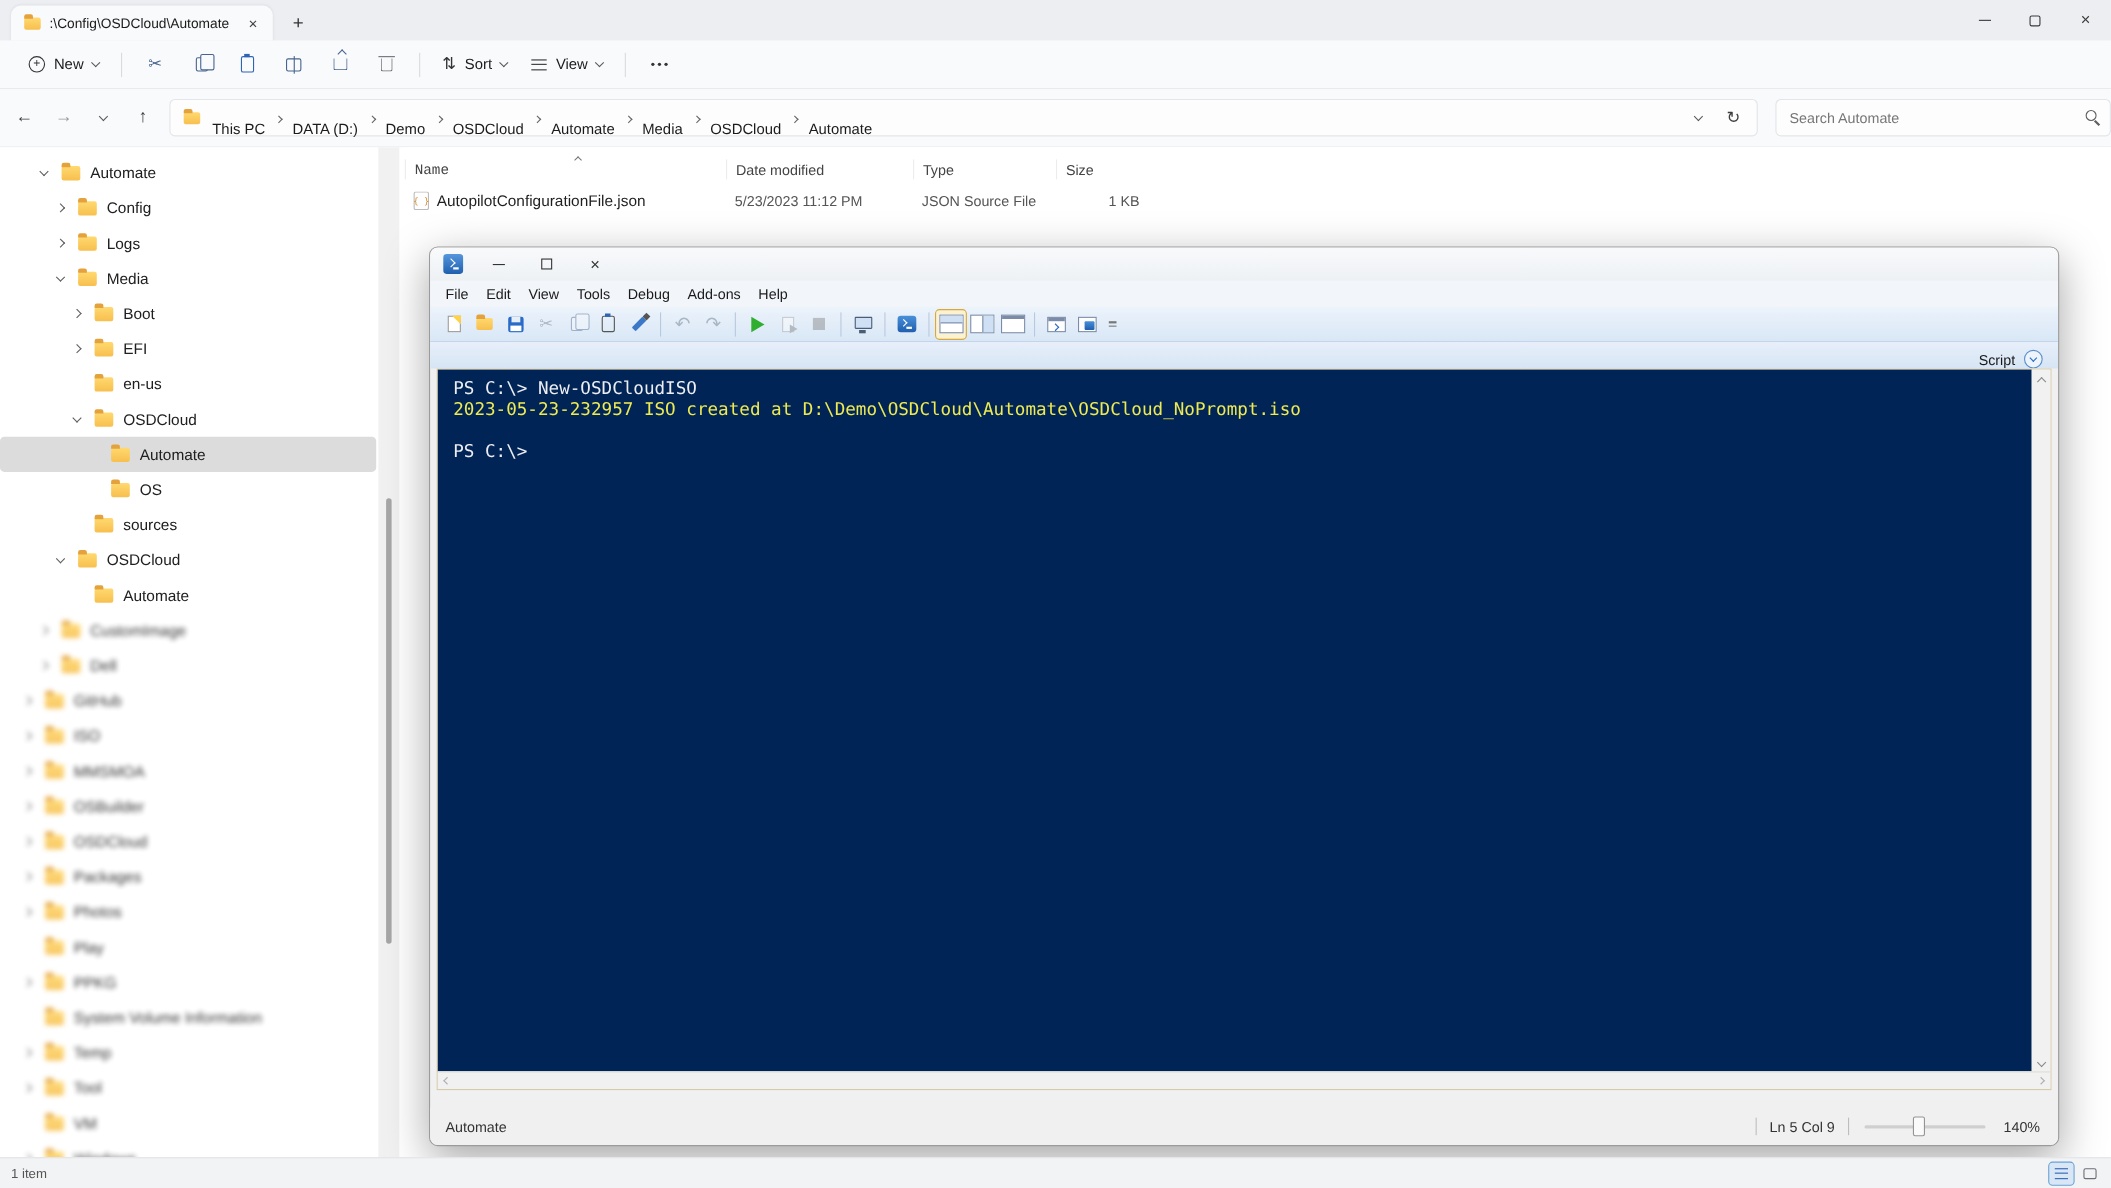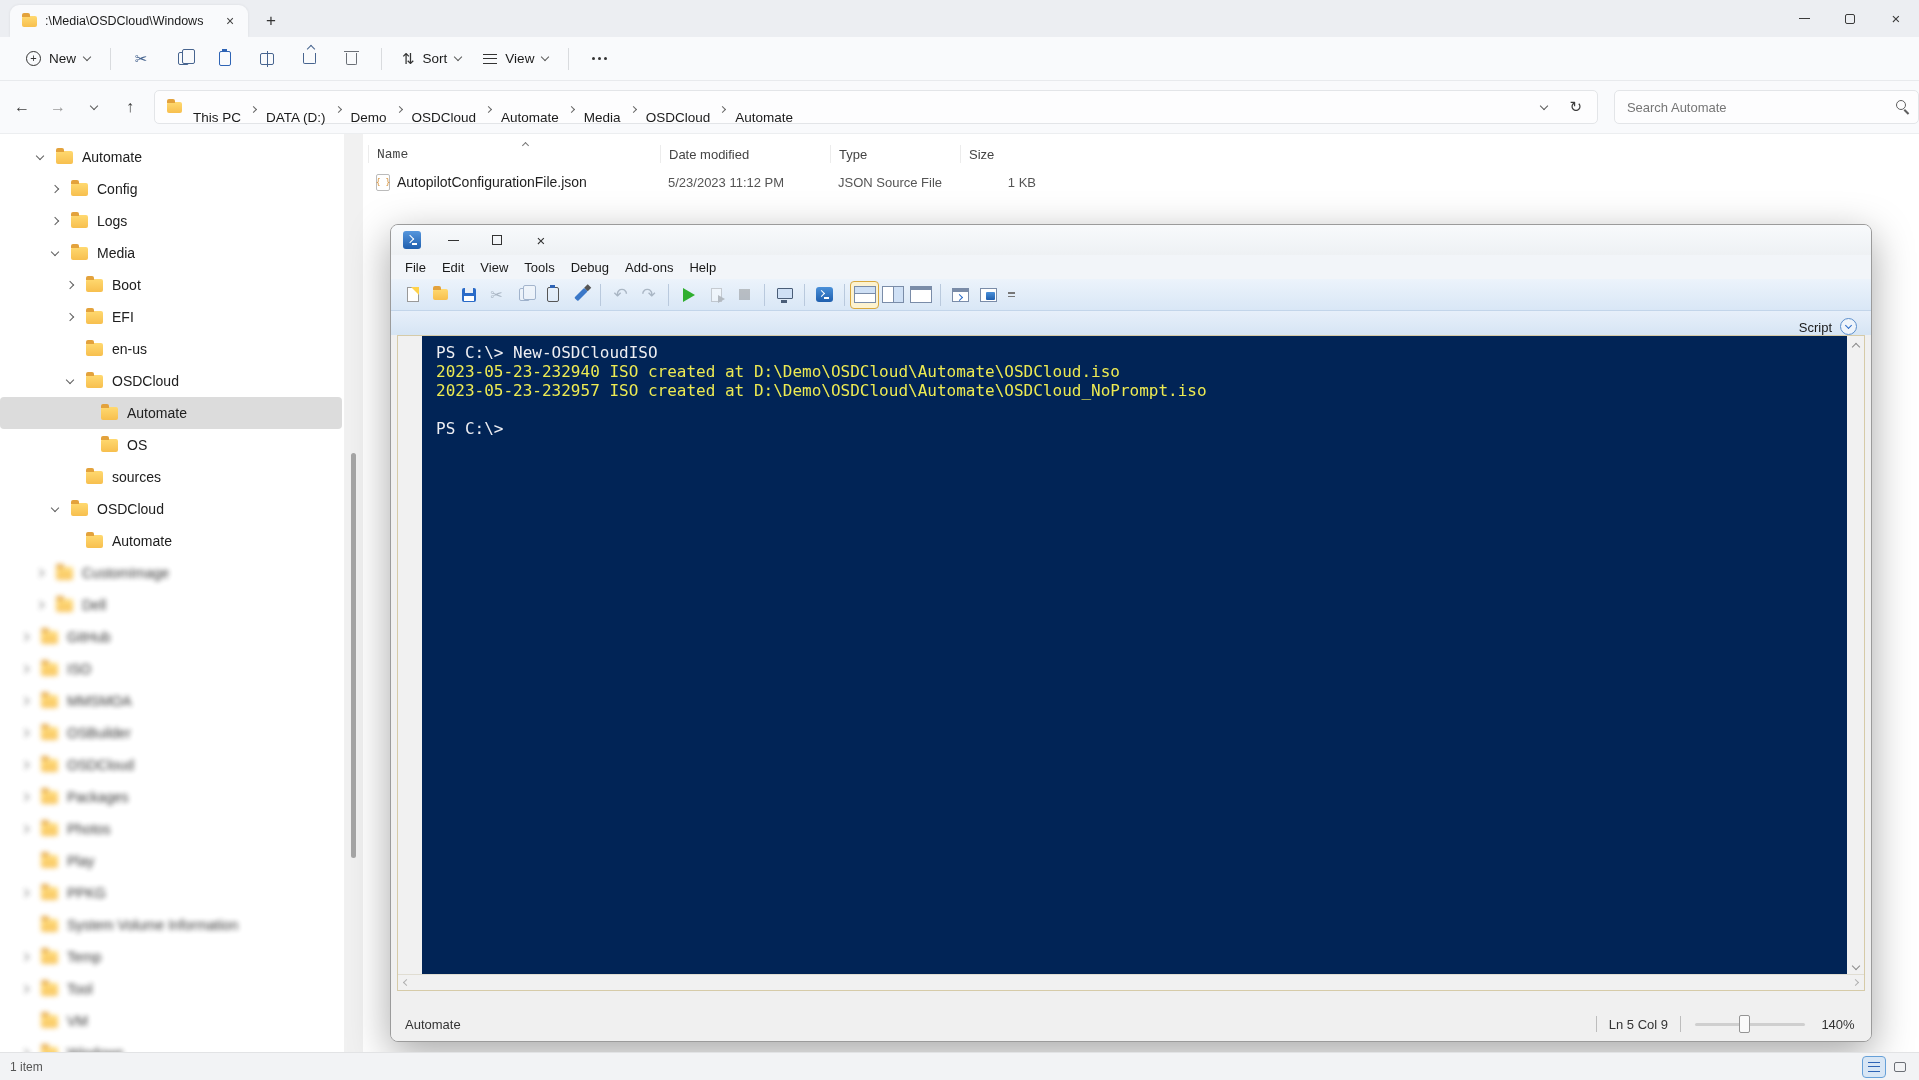--- a/index.html
+++ b/index.html
@@ -175,21 +175,21 @@
 
   .ise-scriptrow { height:24px; background:linear-gradient(#e7effa,#d6e5f4); display:flex; align-items:flex-end;
                    justify-content:flex-end; gap:8px; padding-right:14px; }
   .ise-scriptrow .sl { font-size:13px; color:#1a1a1a; }
   .scriptbtn { width:17px; height:17px; border-radius:50%; background:#eef4fb; border:1.5px solid #5b8ecb;
                display:flex; align-items:center; justify-content:center; }
   .scriptbtn .chev { width:5px; height:5px; border-color:#2a6bc8; }
 
   .consolewrap { position:absolute; left:6px; right:6px; top:110px; bottom:50px; border:1px solid #d6cba8;
                  background:#f1f1f1; display:flex; flex-direction:column; }
-  .conrow { flex:1; display:flex; min-height:0;margin-left:24px; }
+  .conrow { flex:1; display:flex; min-height:0; }
   .console { flex:1; background:#012456; padding:7px 8px 0 14px; overflow:hidden;
              font-family:"DejaVu Sans Mono","Liberation Mono", monospace; font-size:16px; line-height:19px; }
   .cline { min-height:19px; white-space:pre; color:#eeeef2; }
   .cline.yellow { color:#edea52; }
   .vscroll { width:17px; background:#f1f1f1; display:flex; flex-direction:column; justify-content:space-between;
              align-items:center; padding:5px 0; }
   .vscroll .chev { border-color:#8a8a8a; }
   .hscroll { height:16px; background:#f1f1f1; border-top:1px solid #e0ddd2; display:flex; align-items:center;
              justify-content:space-between; padding:0 6px; }
   .hscroll .chev { width:5px; height:5px; border-color:#b0b0b0; }
@@ -204,21 +204,21 @@
   .zoomlabel { font-size:13px; color:#333; width:38px; text-align:center; }
 </style>
 </head>
 <body>
 
 <div id="explorer">
 
   <div class="tabbar">
     <div class="tab">
       <span class="fold" style="width:15px;height:11px;"></span>
-      <span class="tab-title">:\Media\OSDCloud\Windows</span>
+      <span class="tab-title">:\Config\OSDCloud\Automate</span>
       <span class="tab-close">×</span>
     </div>
     <div class="newtab">+</div>
     <div class="wincontrols">
       <div class="wc">
           <span class="bar"></span>
         </div>
       <div class="wc">
           <span class="box"></span>
         </div>
@@ -711,21 +711,20 @@
     <span class="sl">Script</span>
     <span class="scriptbtn">
         <span class="chev"></span>
       </span>
   </div>
 
   <div class="consolewrap">
     <div class="conrow">
       <div class="console" id="console">
           <div class="cline">PS C:\&gt; New-OSDCloudISO</div>
-          <div class="cline yellow">2023-05-23-232940 ISO created at D:\Demo\OSDCloud\Automate\OSDCloud.iso</div>
           <div class="cline yellow">2023-05-23-232957 ISO created at D:\Demo\OSDCloud\Automate\OSDCloud_NoPrompt.iso</div>
           <div class="cline"></div>
           <div class="cline">PS C:\&gt;</div>
         </div>
       <div class="vscroll">
         <span class="chev up"></span>
         <span class="chev"></span>
       </div>
     </div>
     <div class="hscroll">

